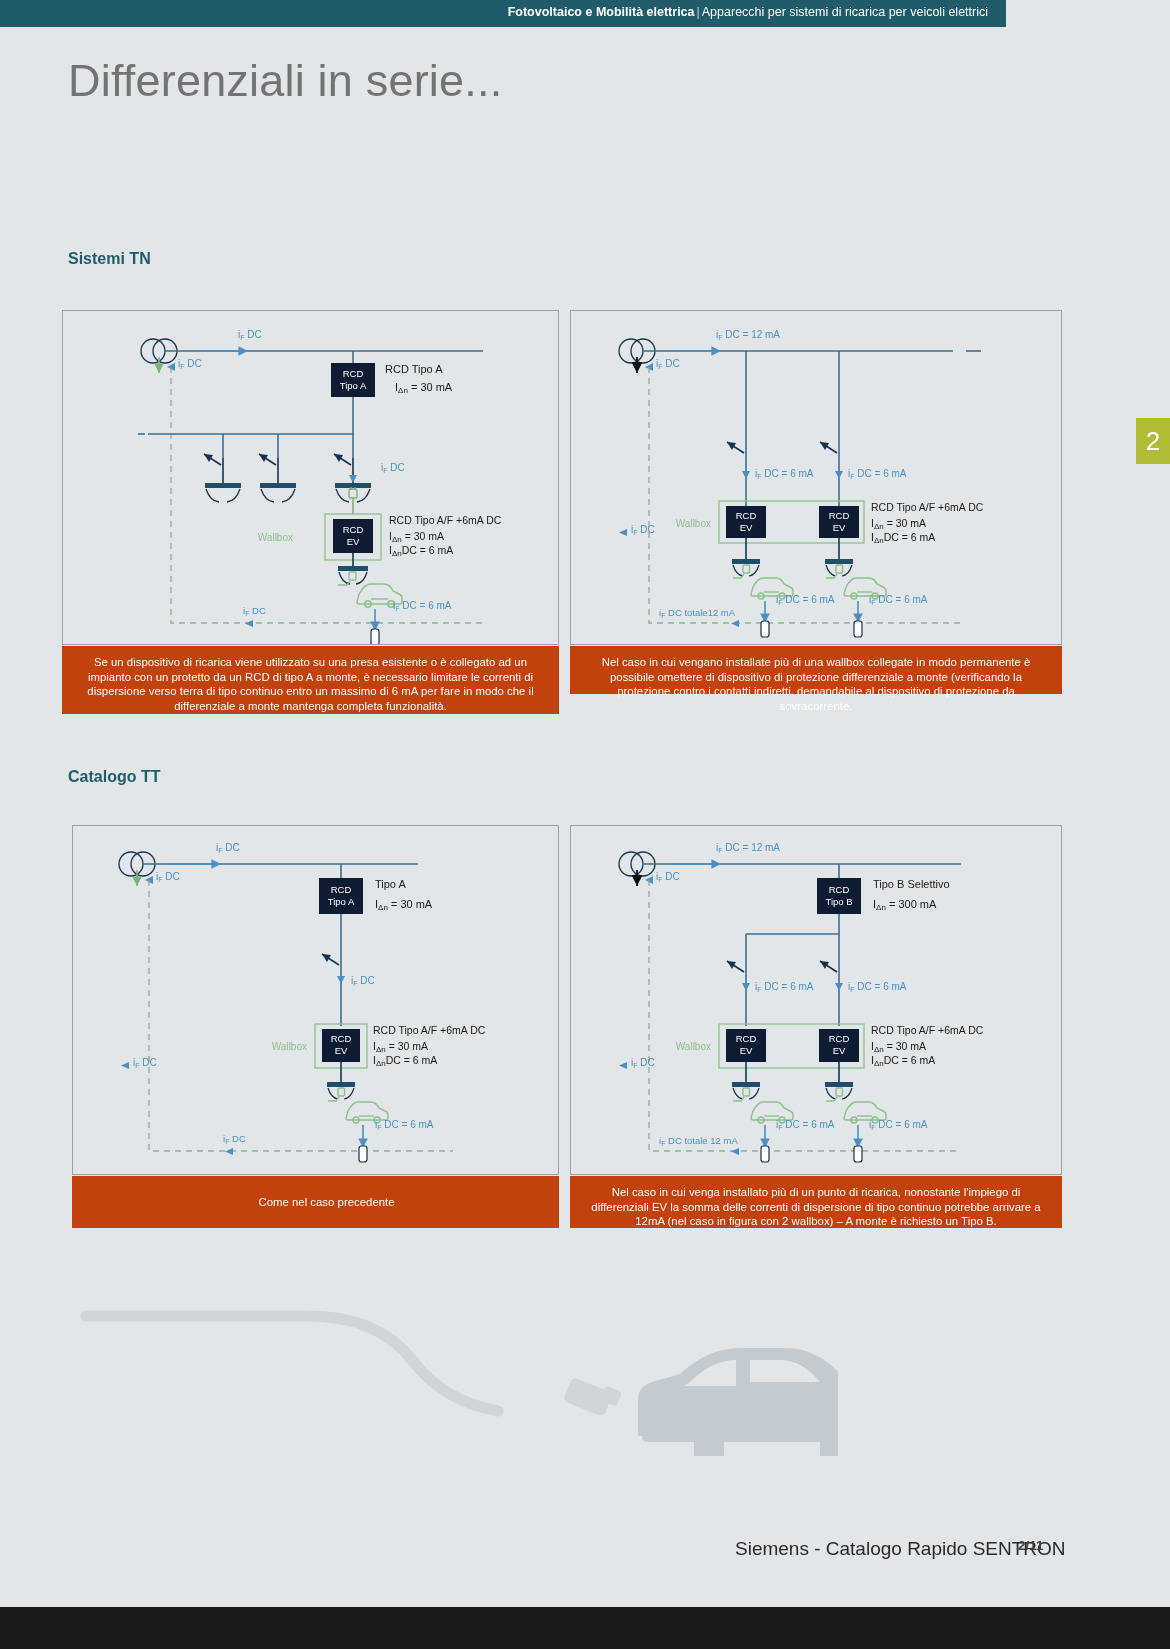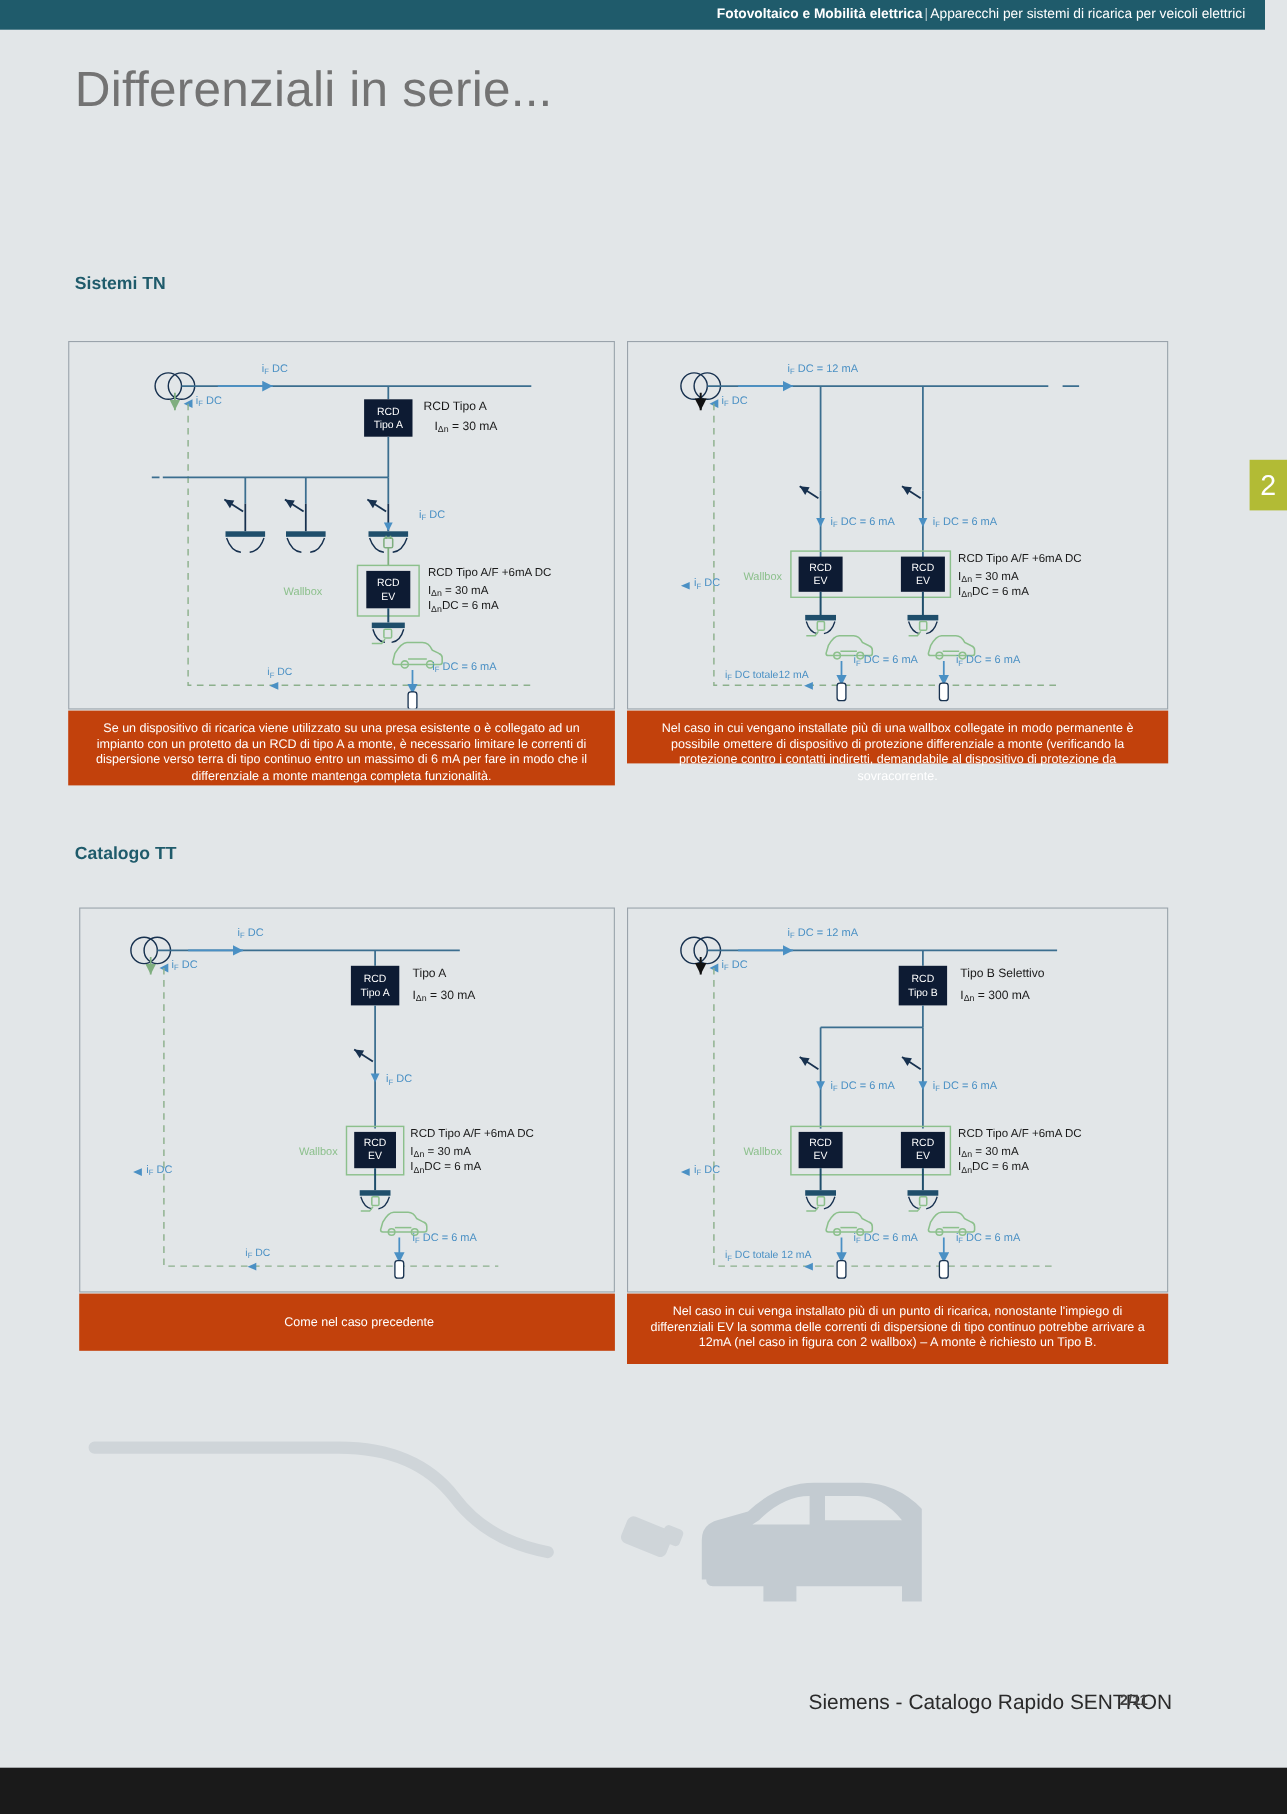--- a/index.html
+++ b/index.html
@@ -5,21 +5,21 @@
   * { box-sizing: border-box; margin: 0; padding: 0; }
   body {
     width: 1170px; height: 1649px;
     font-family: "Liberation Sans", sans-serif;
     background: #e2e6e8;
     position: relative;
     overflow: hidden;
   }
   
   .topbar {
-    position: absolute; top: 0; left: 0; width: 1150px; height: 27px;
+    position: absolute; top: 0; left: 0; width: 1006px; height: 27px;
     background: #1f5b6b;
     color: #ffffff;
     font-size: 12.5px;
     text-align: right;
     padding: 5px 18px 0 0;
     white-space: nowrap;
   }
   .topbar b { font-weight: bold; }
   .topbar .sep { opacity: .65; padding: 0 2px; }
   .topbar .light { font-weight: normal; }
@@ -59,21 +59,21 @@
   .caption {
     position: absolute;
     background: #c2410c; color: #ffffff;
     font-size: 11.4px; line-height: 14.5px;
     text-align: center;
     padding: 9px 14px;
   }
   #cap-tn-1 { left: 62px;  top: 646px; width: 497px; height: 68px; }
   #cap-tn-2 { left: 570px; top: 646px; width: 492px; height: 48px; }
   #cap-tt-1 { left: 72px;  top: 1176px; width: 487px; height: 52px; display:flex; align-items:center; justify-content:center;padding-left:36px;}
-  #cap-tt-2 { left: 570px; top: 1176px; width: 492px; height: 64px; }
+  #cap-tt-2 { left: 570px; top: 1176px; width: 492px; height: 52px; }
 
   
   svg { display: block; }
 
   
   .footer-text {
     position: absolute; left: 735px; top: 1538px;
     font-size: 19px; color: #2a2a2a;
   }
   .footer-page {

